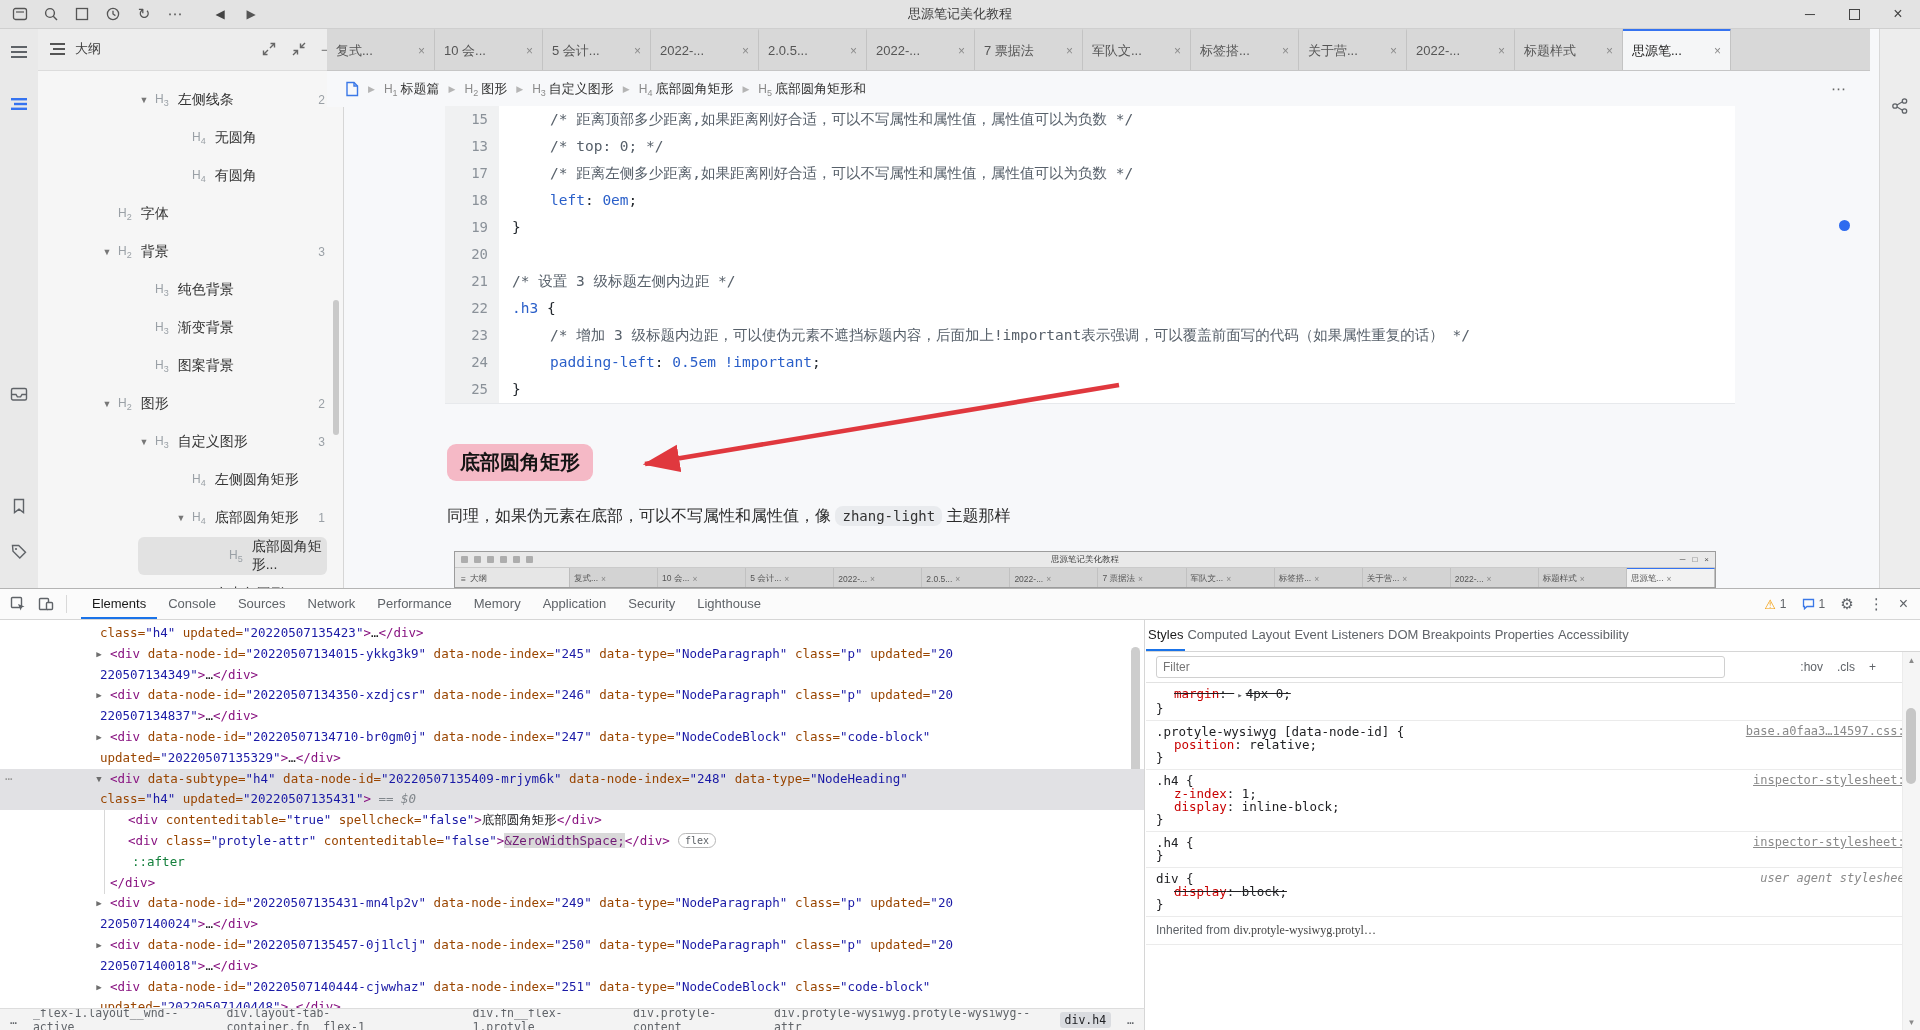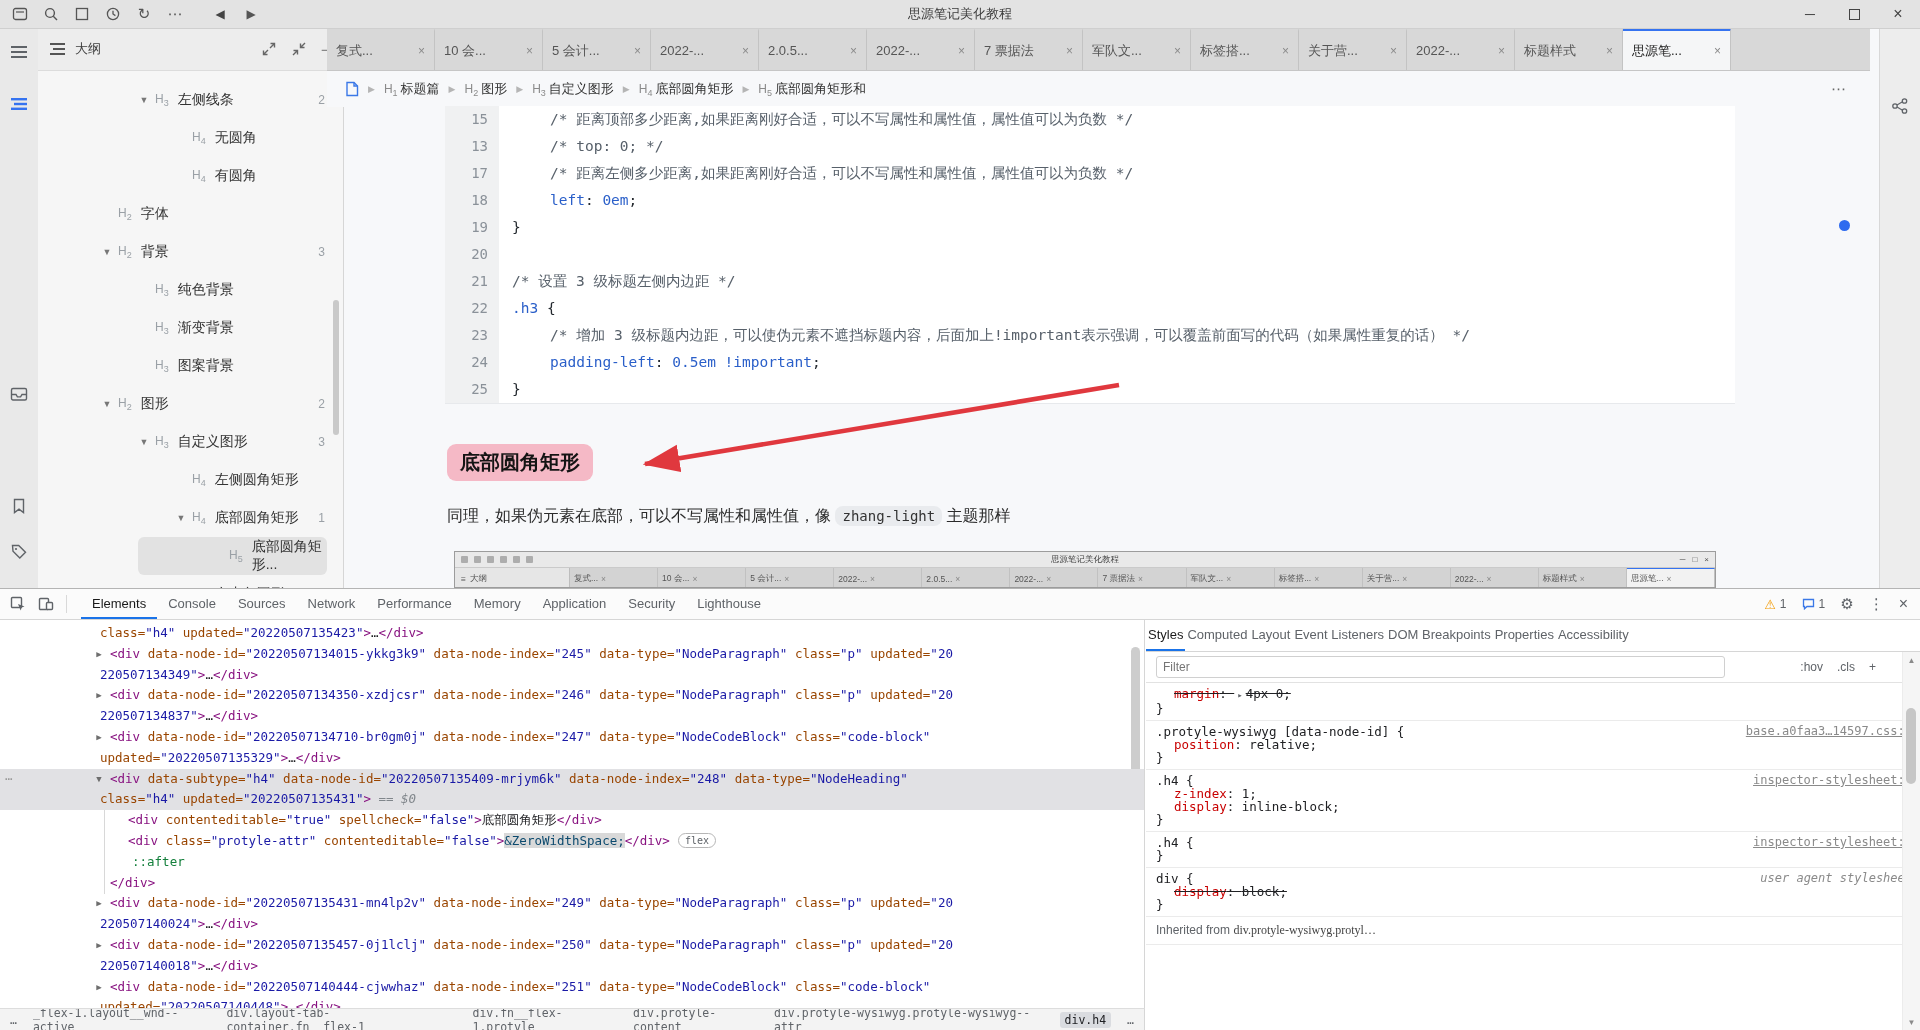--- a/index.html
+++ b/index.html
@@ -97,21 +97,21 @@
   .warn-tri{color:#f29900;font-size:13px}
 
   .dt-elements{position:absolute;left:0;top:30px;width:1145px;bottom:22px;overflow:hidden;
                font-family:"DejaVu Sans Mono",monospace;font-size:12.5px;border-right:1px solid #d6d6d6;box-sizing:border-box;padding-top:4px}
   .dt-line{height:20.8px;line-height:20.8px;white-space:pre;position:relative;box-sizing:border-box}
   .dt-line.sel{background:#e1e1e4}
   .dt-arrow{position:absolute;left:92px;width:14px;color:#6e6e6e;font-size:9px;top:0;text-align:center}
   .gutter-dots{position:absolute;left:5px;color:#9a9a9a;letter-spacing:1px}
   .seg-g{color:#881280}.seg-a{color:#994500}.seg-v{color:#1a1aa6}.seg-t{color:#202124}
   .seg-m{color:#80868b;font-style:italic}
-  .seg-z{background:#d9d9d9;color:#0c4a6e}
+  .seg-z{background:#d9d9d9;color:#701a75}
   .seg-p{color:#15803d}
   .seg-b{display:inline-block;border:1px solid #b6b6b6;border-radius:8px;font-size:10px;line-height:13px;padding:0 6px;color:#5f6368;margin-left:8px;background:#fff;vertical-align:1px}
   .guide{position:absolute;left:104px;width:1px;background:#d8d8d8}
   .dt-el-scroll{position:absolute;right:4px;top:28px;width:9px;height:153px;background:#cdcdcd;border-radius:5px}
 
   .dt-status{position:absolute;left:0;bottom:0;width:1145px;height:22px;background:#f3f3f3;border-top:1px solid #ddd;
              border-right:1px solid #d6d6d6;display:flex;align-items:center;gap:16px;padding:0 10px;box-sizing:border-box;
              font-family:"DejaVu Sans Mono",monospace;font-size:11.5px;color:#5f6368;overflow:hidden}
   .sb-chip{background:#dadce0;color:#202124;padding:1px 5px;border-radius:3px}
   .sb-end{margin-left:auto}

